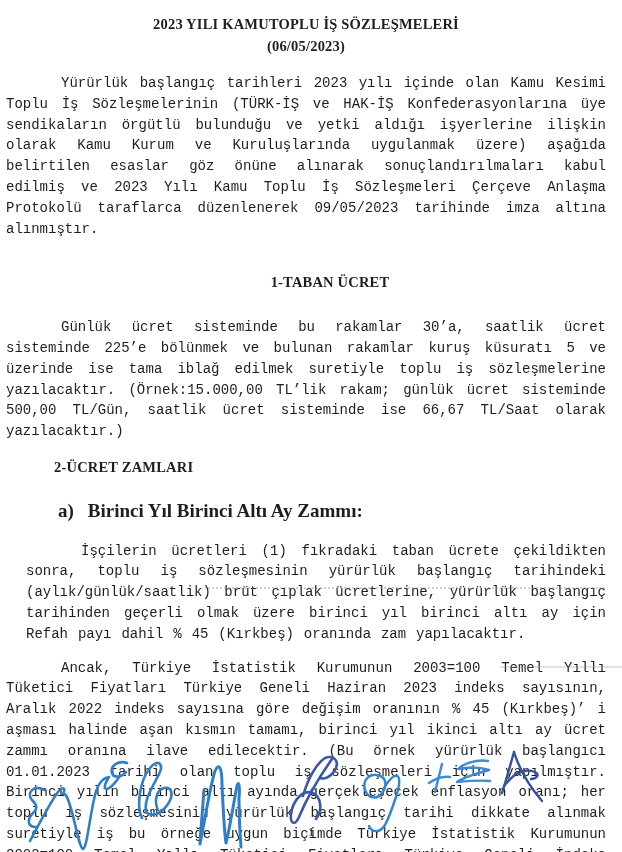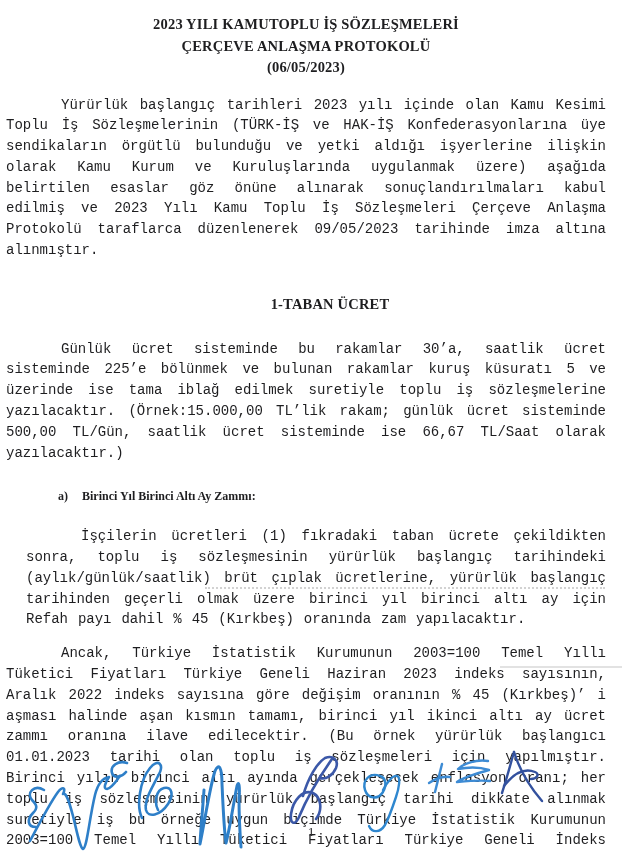--- a/index.html
+++ b/index.html
@@ -32,21 +32,21 @@
   }
   h2.heading{
     font-size:14.5px;
     font-weight:bold;
     margin:0 0 0 48px;
     letter-spacing:.2px;
   }
   h2.h1-sp{margin-top:33px;margin-bottom:24px;text-align:center;}
   h2.h2-sp{margin-top:15px;margin-bottom:0;}
   h3.subheading{
-    font-size:12px;
+    font-size:19px;
     font-weight:bold;
     margin:23px 0 0 52px;
   }
   h3.subheading .marker{margin-right:14px;}
   p.after-sub{margin-top:19px;margin-left:20px;}
   .signatures-svg{position:absolute;left:0;top:745px;width:622px;height:107px;}
   .signatures-svg g{fill:none;stroke-linecap:round;stroke-linejoin:round;}
   .page-number{
     position:absolute;left:296px;top:822px;width:30px;
     font-size:13.5px;color:#2c2c2e;text-align:center;
@@ -55,31 +55,31 @@
   .artifact-1{left:205px;top:587px;width:400px;border-top:2px dotted rgba(125,125,125,.35);}
   .artifact-2{left:500px;top:666px;width:122px;border-top:2px solid rgba(150,150,150,.28);}
 </style>
 </head>
 <body>
 
 <div class="page">
 
   <header class="title-block">
     <div>2023 YILI KAMUTOPLU İŞ SÖZLEŞMELERİ</div>
-    <div>ÇERÇEVE ANLAŞMA PROTOKOLÜ</div>
     <div>(06/05/2023)</div>
   </header>
 
   <p class="para">Yürürlük başlangıç tarihleri 2023 yılı içinde olan Kamu Kesimi Toplu İş Sözleşmelerinin (TÜRK-İŞ ve HAK-İŞ Konfederasyonlarına üye sendikaların örgütlü bulunduğu ve yetki aldığı işyerlerine ilişkin olarak Kamu Kurum ve Kuruluşlarında uygulanmak üzere) aşağıda belirtilen esaslar göz önüne alınarak sonuçlandırılmaları kabul edilmiş ve 2023 Yılı Kamu Toplu İş Sözleşmeleri Çerçeve Anlaşma Protokolü taraflarca düzenlenerek 09/05/2023 tarihinde imza altına alınmıştır.</p>
 
   <h2 class="heading h1-sp">1-TABAN ÜCRET</h2>
 
 
   <p class="para">Günlük ücret sisteminde bu rakamlar 30’a, saatlik ücret sisteminde 225’e bölünmek ve bulunan rakamlar kuruş küsuratı 5 ve üzerinde ise tama iblağ edilmek suretiyle toplu iş sözleşmelerine yazılacaktır. (Örnek:15.000,00 TL’lik rakam; günlük ücret sisteminde 500,00 TL/Gün, saatlik ücret sisteminde ise 66,67 TL/Saat olarak yazılacaktır.)</p>
 
+  <h2 class="heading h2-sp">2-ÜCRET ZAMLARI</h2>
 
   <h3 class="subheading">
     <span class="marker">a)</span><span>Birinci Yıl Birinci Altı Ay Zammı:</span>
   </h3>
 
   <p class="para after-sub">İşçilerin ücretleri (1) fıkradaki taban ücrete çekildikten sonra, toplu iş sözleşmesinin yürürlük başlangıç tarihindeki (aylık/günlük/saatlik) brüt çıplak ücretlerine, yürürlük başlangıç tarihinden geçerli olmak üzere birinci yıl birinci altı ay için Refah payı dahil % 45 (Kırkbeş) oranında zam yapılacaktır.</p>
 
   <p class="para">Ancak, Türkiye İstatistik Kurumunun 2003=100 Temel Yıllı Tüketici Fiyatları Türkiye Geneli Haziran 2023 indeks sayısının, Aralık 2022 indeks sayısına göre değişim oranının % 45 (Kırkbeş)’ i aşması halinde aşan kısmın tamamı, birinci yıl ikinci altı ay ücret zammı oranına ilave edilecektir. (Bu örnek yürürlük başlangıcı 01.01.2023 tarihi olan toplu iş sözleşmeleri için yapılmıştır. Birinci yılın birinci altı ayında gerçekleşecek enflasyon oranı; her toplu iş sözleşmesinin yürürlük başlangıç tarihi dikkate alınmak suretiyle iş bu örneğe uygun biçimde Türkiye İstatistik Kurumunun 2003=100 Temel Yıllı Tüketici Fiyatları Türkiye Geneli İndeks Sayısındaki altı aylık değişim oranına göre belirlenecektir).</p>
 
   <div class="artifact artifact-1"></div>

